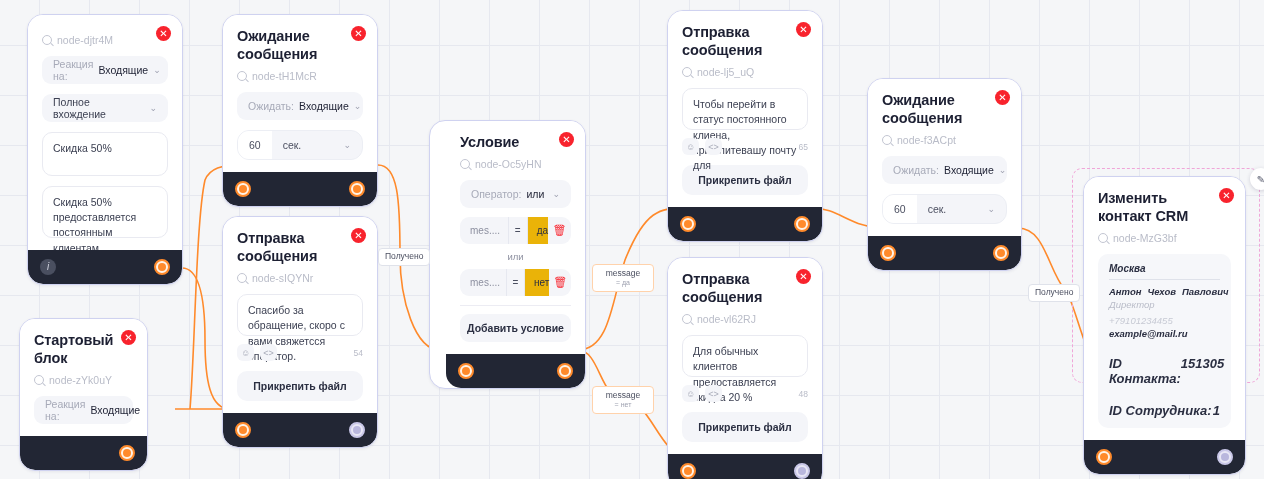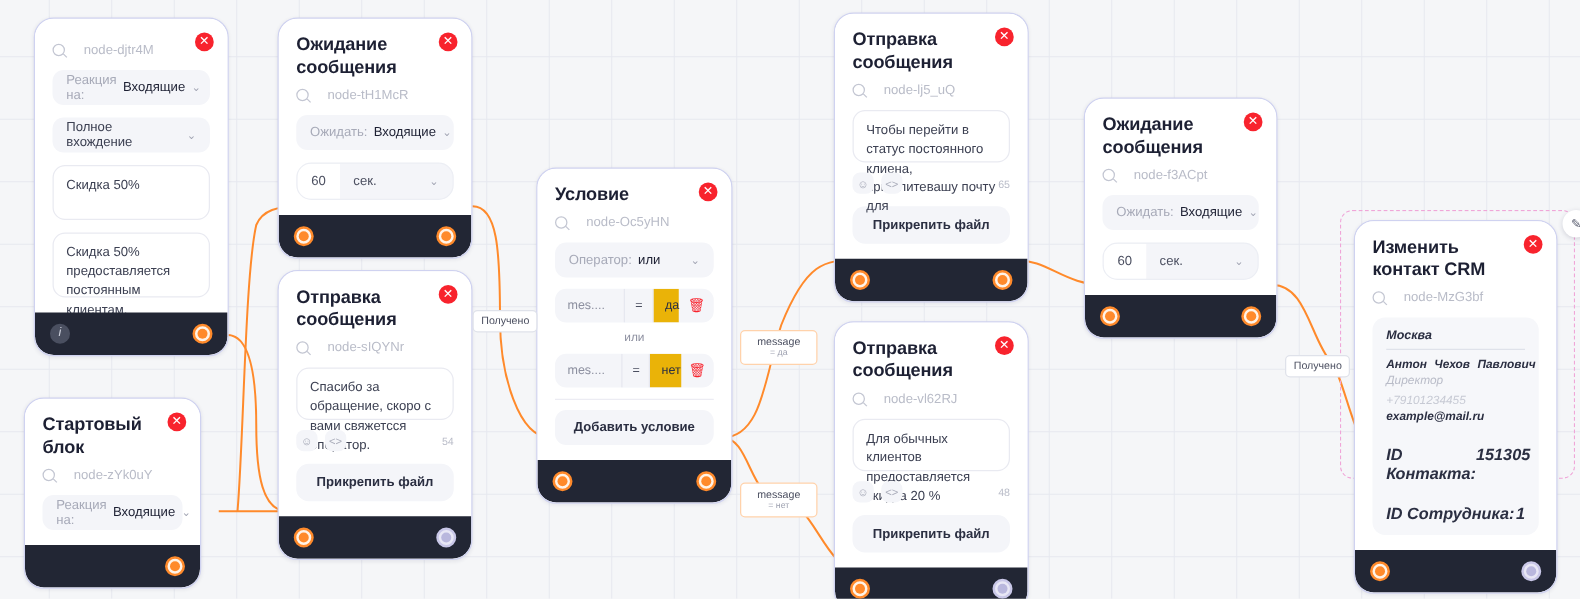--- a/index.html
+++ b/index.html
@@ -49,21 +49,21 @@
              color:#cfd2dd;font-size:10px;line-height:16px;text-align:center;font-style:italic;border:none;}
 
   .title{
     font-size:14.5px;font-weight:bold;color:#1d2033;line-height:1.25;
     margin:0 26px 0 0;letter-spacing:-.1px;
   }
   .close{
     position:absolute;right:11px;top:11px;width:15px;height:15px;border-radius:50%;
     background:#f8232d;color:#fff;font-size:10px;line-height:15px;text-align:center;font-weight:bold;
   }
-  .nodeid{display:flex;align-items:center;gap:15px;margin-top:7px;color:#b9bcc8;font-size:10.5px;}
+  .nodeid{display:flex;align-items:center;gap:5px;margin-top:7px;color:#b9bcc8;font-size:10.5px;}
   .nodeid .mag{width:8px;height:8px;border:1.2px solid #c3c6d2;border-radius:50%;position:relative;flex:none;}
   .nodeid .mag:after{content:"";position:absolute;right:-3px;bottom:-1px;width:4px;height:1.2px;background:#c3c6d2;transform:rotate(45deg);}
 
   .field{
     margin-top:10px;background:#f4f5f9;border-radius:9px;height:28px;
     display:flex;align-items:center;padding:0 11px;font-size:10.5px;gap:5px;
   }
   .field .lab{color:#a7aab8;}
   .field .val{color:#1d2033;font-weight:normal;}
   .chev{margin-left:auto;color:#9ea1b0;font-size:9px;}
@@ -178,21 +178,21 @@
       <div class="textbox" style="height:52px;">Скидка 50% предоставляется постоянным клиентам. Сообщите, вы хотите</div>
     </div>
     <div class="foot">
       <div class="port info">i</div>
       <div class="port out">
           <div class="core"></div>
         </div>
     </div>
   </div>
 
-  <div class="node" style="left:19px;top:318px;width:142px;">
+  <div class="node" style="left:19px;top:318px;width:129px;">
     <div class="body">
       <div class="title">Стартовый блок</div>
       <div class="close">✕</div>
       <div class="nodeid">
         <span class="mag"></span>
         <span>node-zYk0uY</span>
       </div>
       <div class="field">
         <span class="lab">Реакция на:</span>
         <span class="val">Входящие</span>
@@ -256,21 +256,21 @@
     <div class="foot">
       <div class="port in">
           <div class="core"></div>
         </div>
       <div class="port dim">
           <div class="core"></div>
         </div>
     </div>
   </div>
 
-  <div class="node" style="left:429px;top:134px;width:157px;">
+  <div class="node" style="left:429px;top:120px;width:157px;padding-left:16px;">
     <div class="body">
       <div class="title">Условие</div>
       <div class="close">✕</div>
       <div class="nodeid">
         <span class="mag"></span>
         <span>node-Oc5yHN</span>
       </div>
       <div class="field">
         <span class="lab">Оператор:</span>
         <span class="val">или</span>

